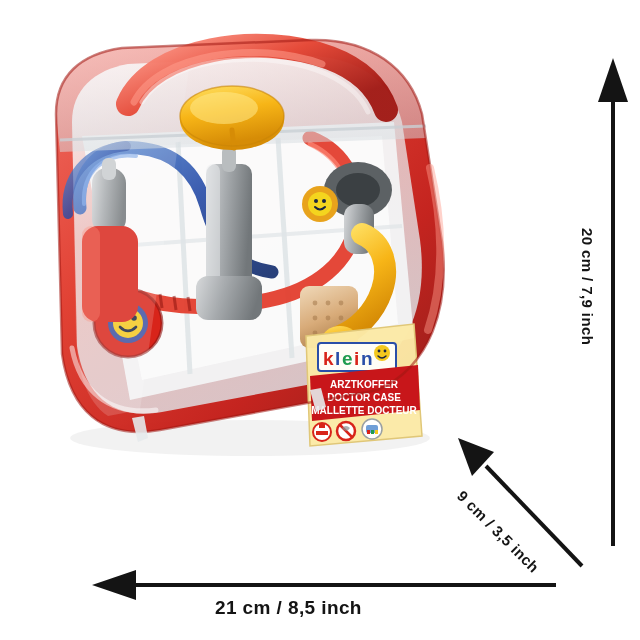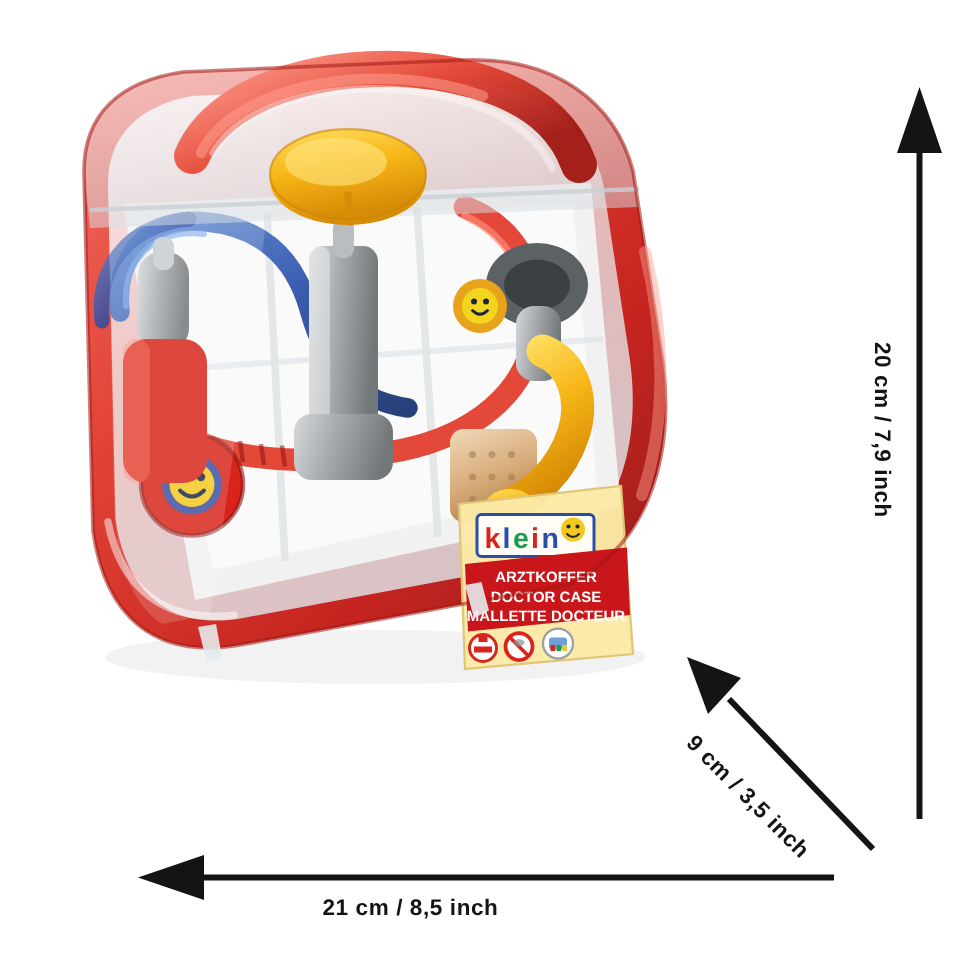--- a/index.html
+++ b/index.html
@@ -44,21 +44,21 @@
   #label-depth {
     left: 466px;
     top: 487px;
     font-size: 15px;
     transform-origin: left top;
     transform: rotate(45deg);
   }
   #label-width {
     left: 215px;
     top: 597px;
-    font-size: 15px;
+    font-size: 19px;
   }
 
   .arrow-svg {
     position: absolute;
     left: 0;
     top: 0;
     width: 640px;
     height: 640px;
     pointer-events: none;
   }

